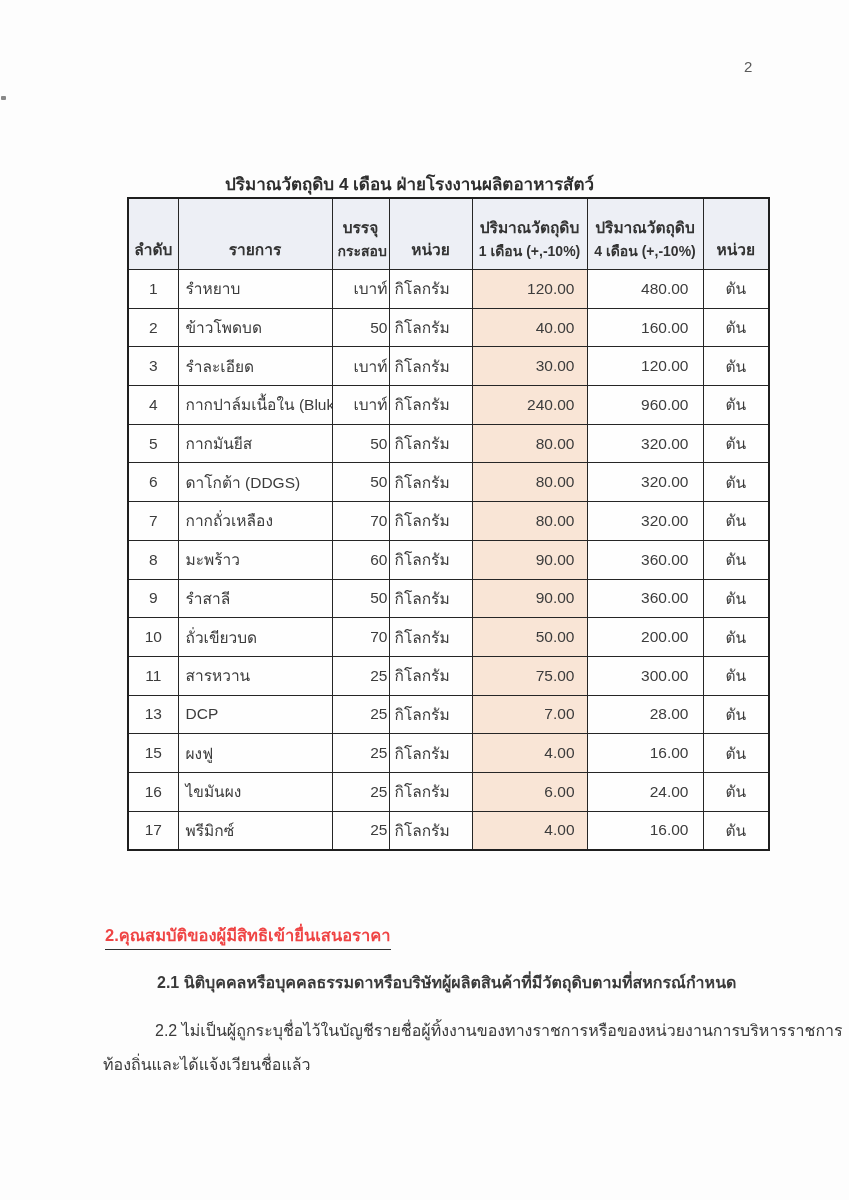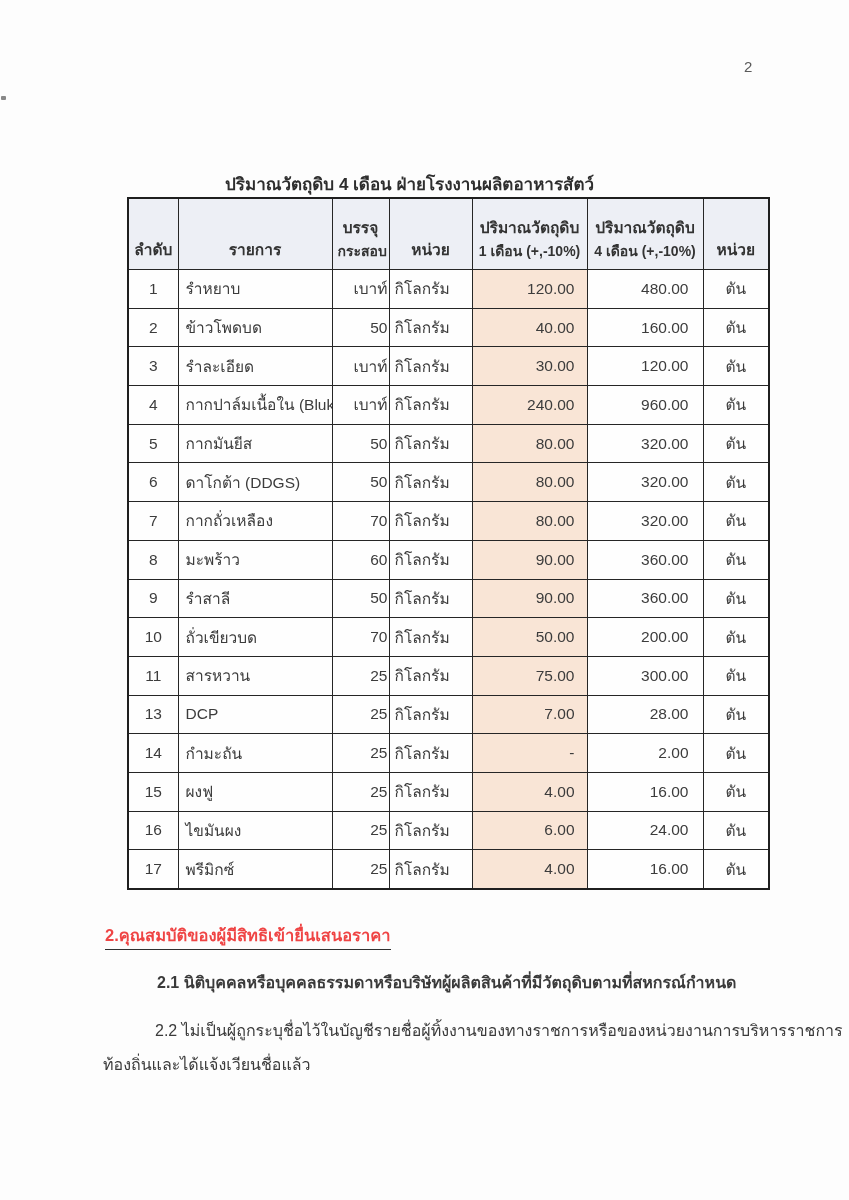--- a/index.html
+++ b/index.html
@@ -252,29 +252,20 @@
         <tr>
           <td class="c-no">13</td>
           <td class="c-item">DCP</td>
           <td class="c-pack">25</td>
           <td class="c-unit">กิโลกรัม</td>
           <td class="c-qty1">7.00</td>
           <td class="c-qty4">28.00</td>
           <td class="c-unit2">ตัน</td>
         </tr>
         <tr>
-          <td class="c-no">14</td>
-          <td class="c-item">กำมะถัน</td>
-          <td class="c-pack">25</td>
-          <td class="c-unit">กิโลกรัม</td>
-          <td class="c-qty1">-</td>
-          <td class="c-qty4">2.00</td>
-          <td class="c-unit2">ตัน</td>
-        </tr>
-        <tr>
           <td class="c-no">15</td>
           <td class="c-item">ผงฟู</td>
           <td class="c-pack">25</td>
           <td class="c-unit">กิโลกรัม</td>
           <td class="c-qty1">4.00</td>
           <td class="c-qty4">16.00</td>
           <td class="c-unit2">ตัน</td>
         </tr>
         <tr>
           <td class="c-no">16</td>

